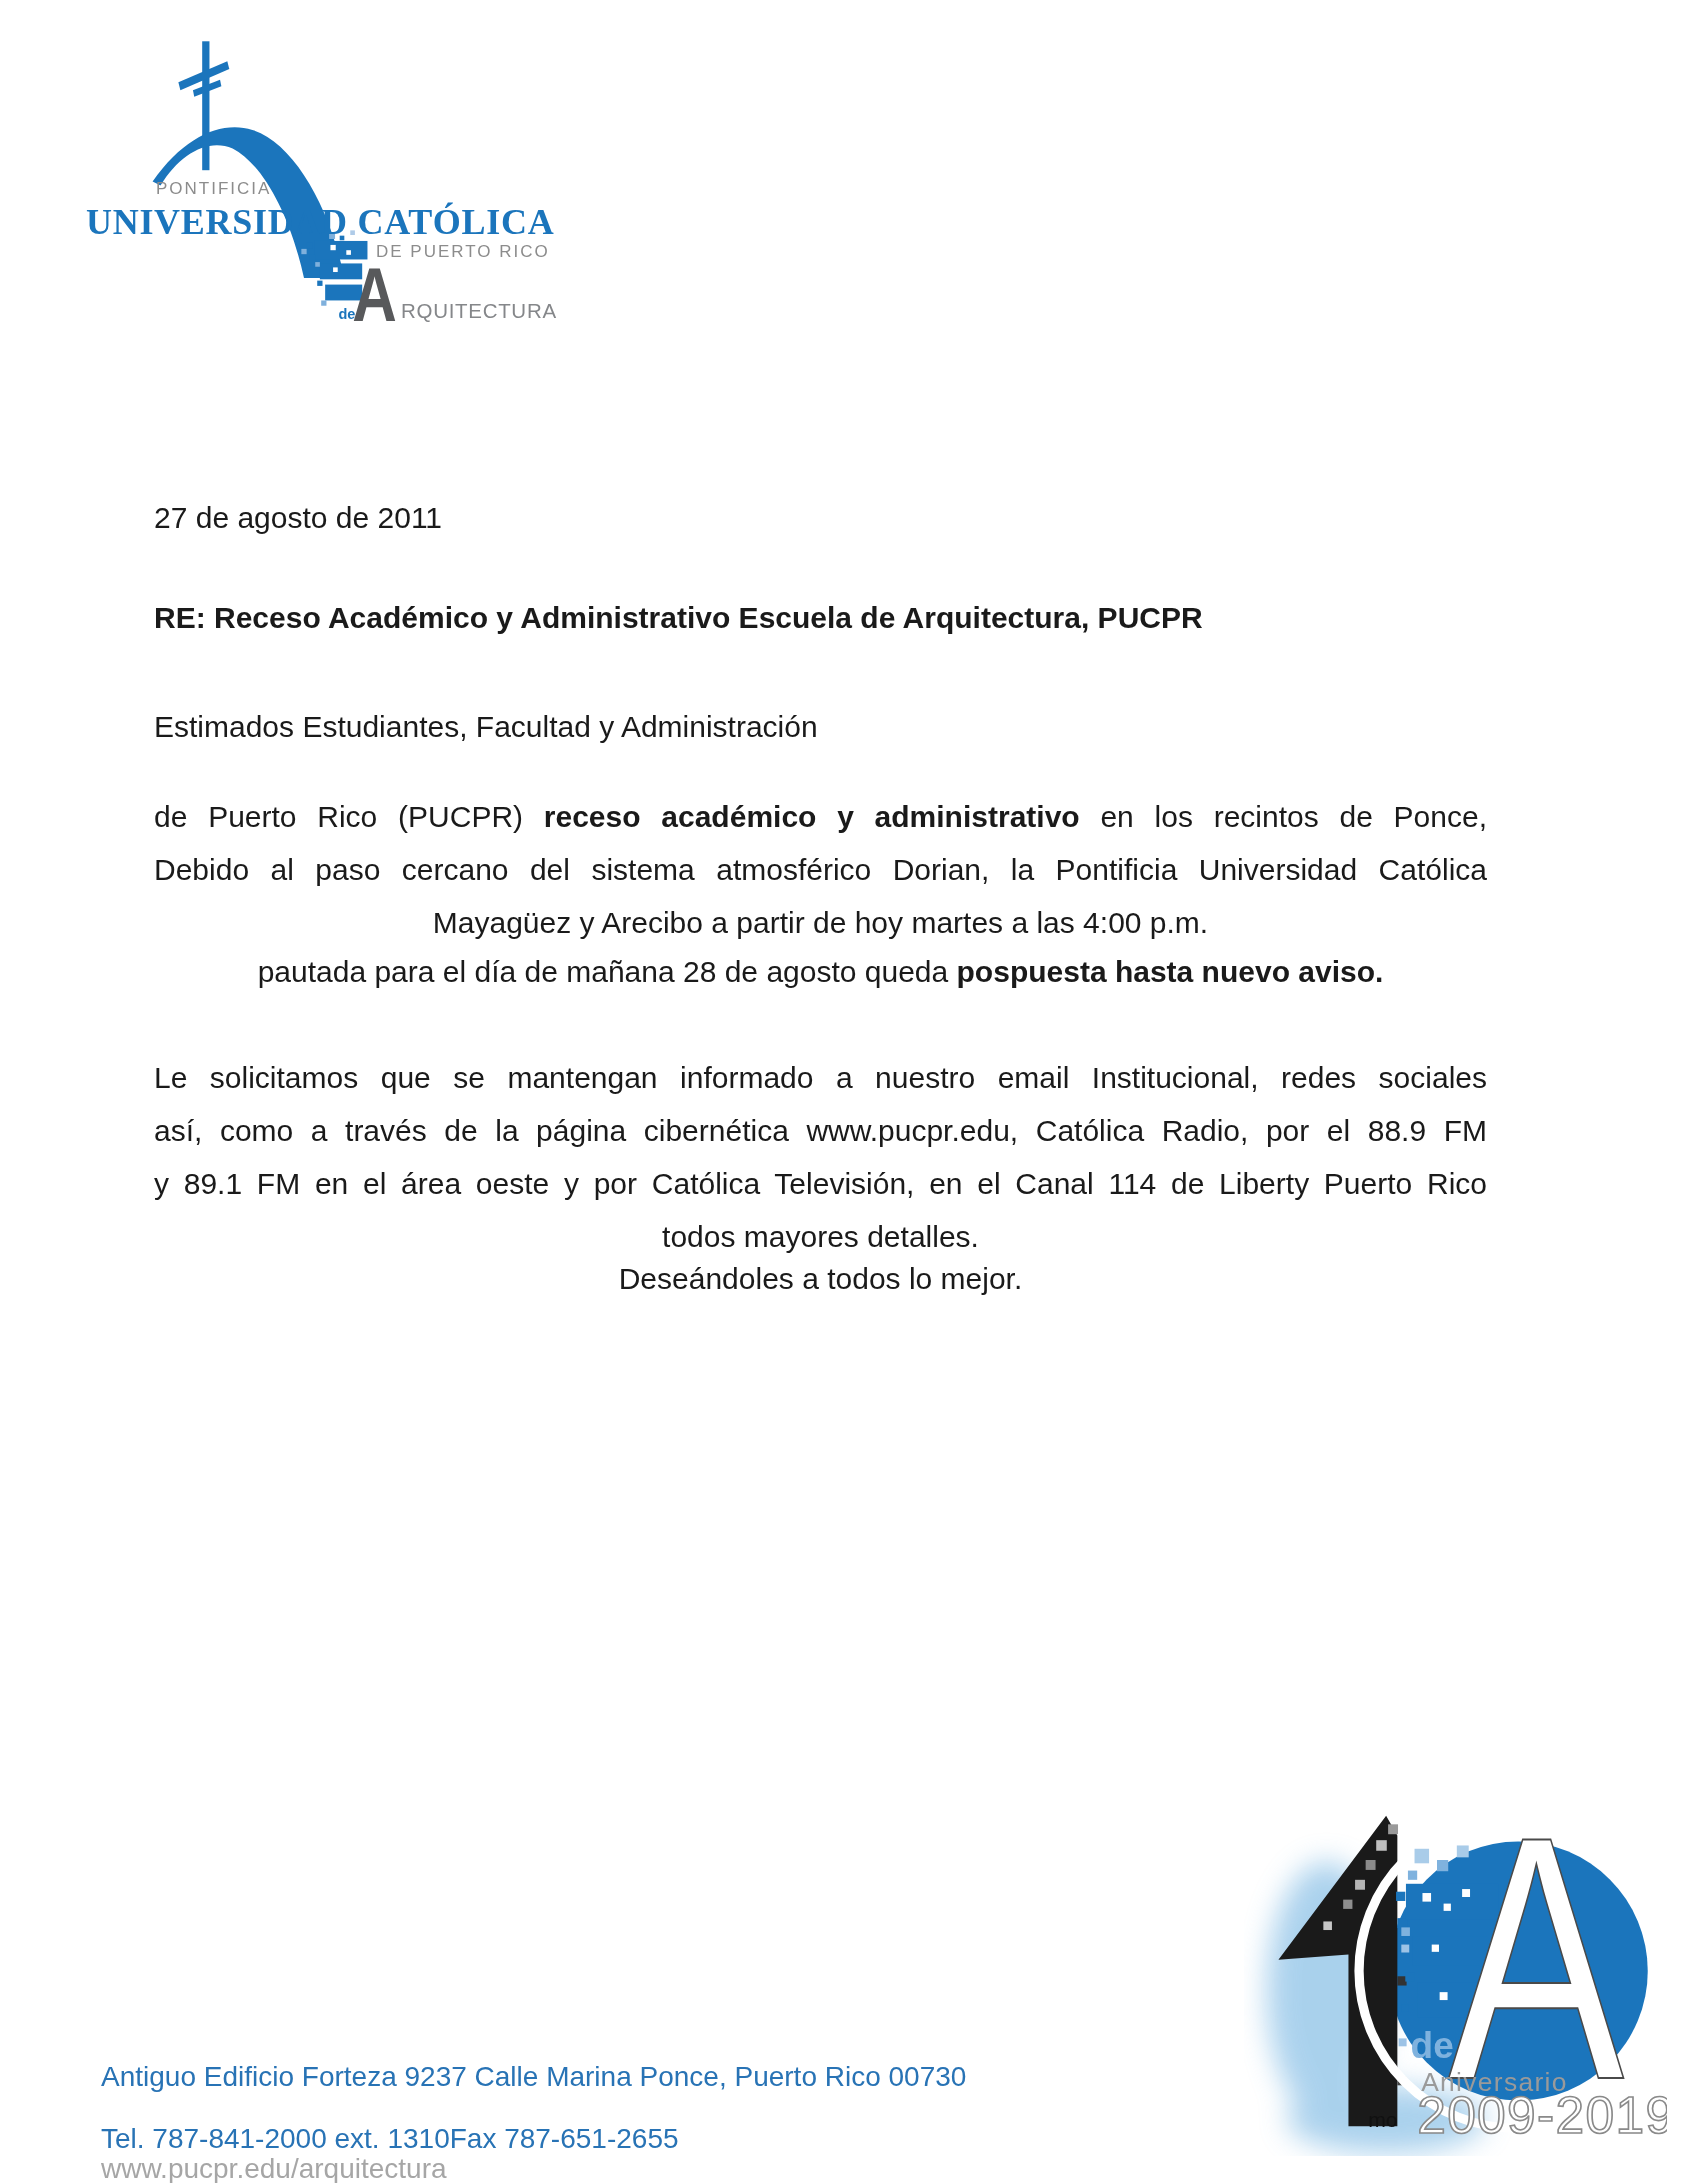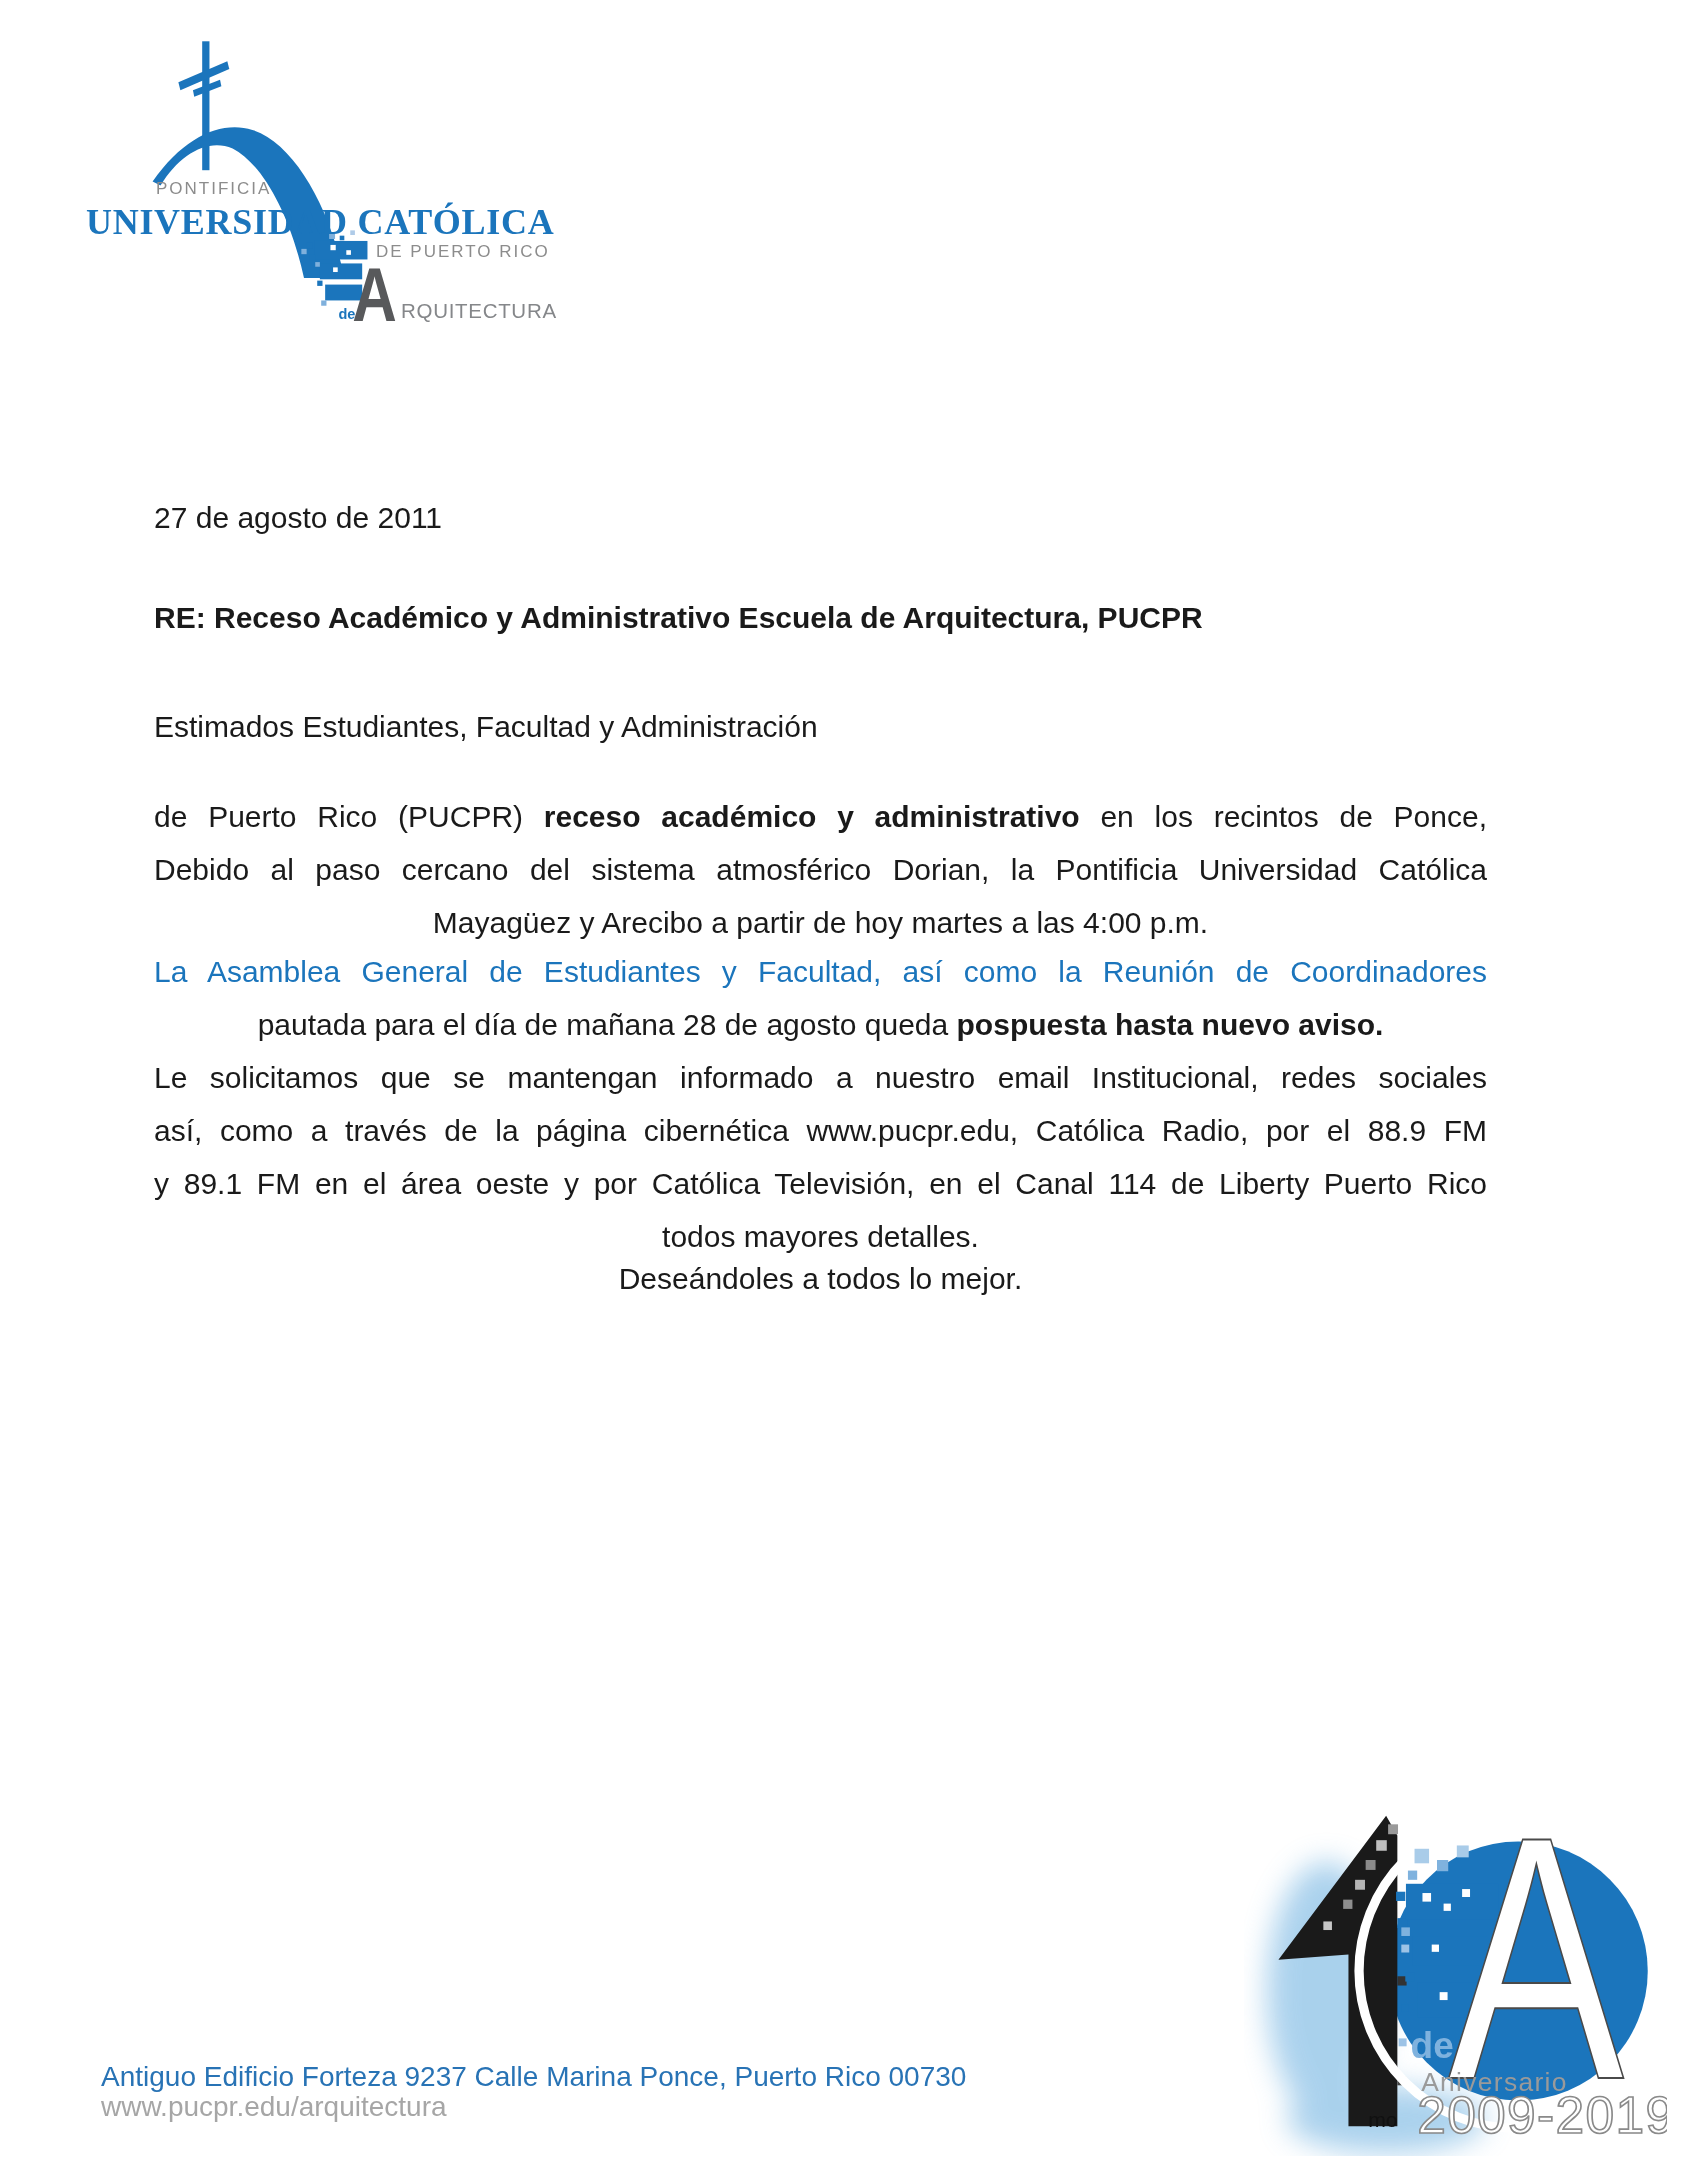--- a/index.html
+++ b/index.html
@@ -94,36 +94,36 @@
   <div class="letter">
     <div class="blk blk-date">27 de agosto de 2011</div>
     <div class="blk blk-subject">RE: Receso Académico y Administrativo Escuela de Arquitectura, PUCPR</div>
     <div class="blk blk-greeting">Estimados Estudiantes, Facultad y Administración</div>
     <div class="blk blk-p1">
         <div class="line just"><span class="seg-normal">de Puerto Rico (PUCPR) </span><span class="seg-bold">receso académico y administrativo</span><span class="seg-normal"> en los recintos de Ponce,</span></div>
         <div class="line just"><span class="seg-normal">Debido al paso cercano del sistema atmosférico Dorian, la Pontificia Universidad Católica</span></div>
         <div class="line"><span class="seg-normal">Mayagüez y Arecibo a partir de hoy martes a las 4:00 p.m.</span></div>
       </div>
     <div class="blk blk-p2">
-        <div class="line just"><span class="seg-blue">La Asamblea General de Estudiantes y Facultad, así como la Reunión de Coordinadores</span></div>
         <div class="line"><span class="seg-normal">pautada para el día de mañana 28 de agosto queda </span><span class="seg-bold">pospuesta hasta nuevo aviso.</span></div>
       </div>
     <div class="blk blk-p3">
         <div class="line just"><span class="seg-normal">Le solicitamos que se mantengan informado a nuestro email Institucional, redes sociales</span></div>
         <div class="line just"><span class="seg-normal">así, como a través de la página cibernética www.pucpr.edu, Católica Radio, por el 88.9 FM</span></div>
         <div class="line just"><span class="seg-normal">y 89.1 FM en el área oeste y por Católica Televisión, en el Canal 114 de Liberty Puerto Rico</span></div>
         <div class="line"><span class="seg-normal">todos mayores detalles.</span></div>
       </div>
     <div class="blk blk-p4">
         <div class="line"><span class="seg-normal">Deseándoles a todos lo mejor.</span></div>
       </div>
   </div>
 
   <div class="footer">
     <div class="f-blue">Antiguo Edificio Forteza 9237 Calle Marina Ponce, Puerto Rico 00730</div>
+    <div class="f-blue">Tel. 787-841-2000 ext. 1310Fax 787-651-2655</div>
     <div class="f-gray">www.pucpr.edu/arquitectura</div>
   </div>
 
   <svg class="anniv-svg" viewBox="0 0 640 560" xmlns="http://www.w3.org/2000/svg">
     <defs>
       <filter id="soft" x="-60%" y="-60%" width="220%" height="220%">
         <feGaussianBlur stdDeviation="22"></feGaussianBlur>
       </filter>
     </defs>
     <g opacity="0.5" filter="url(#soft)">

